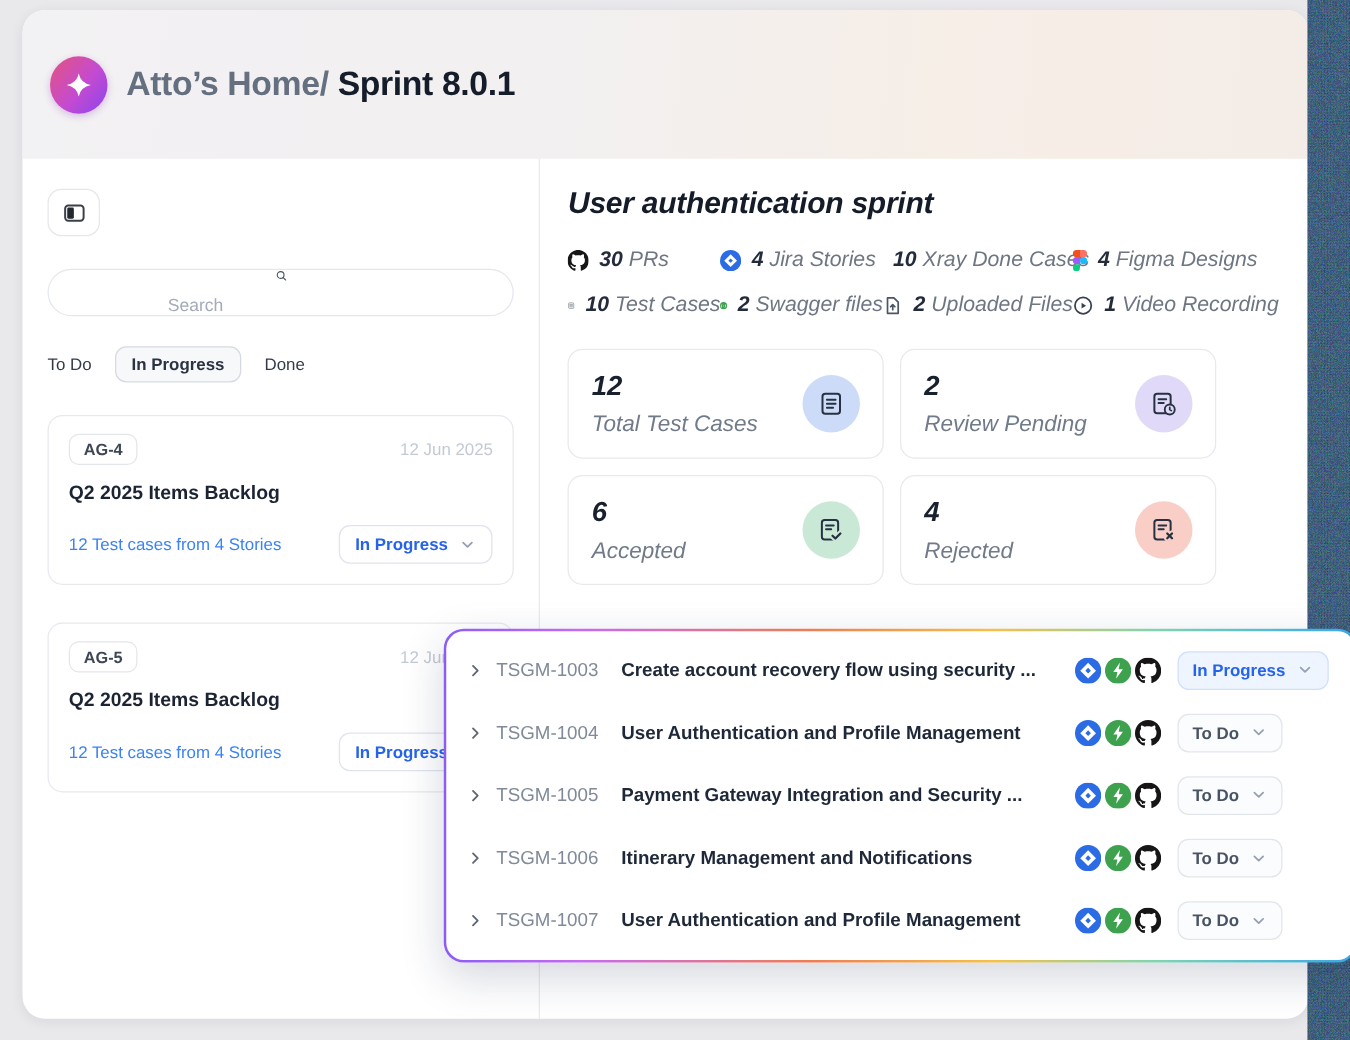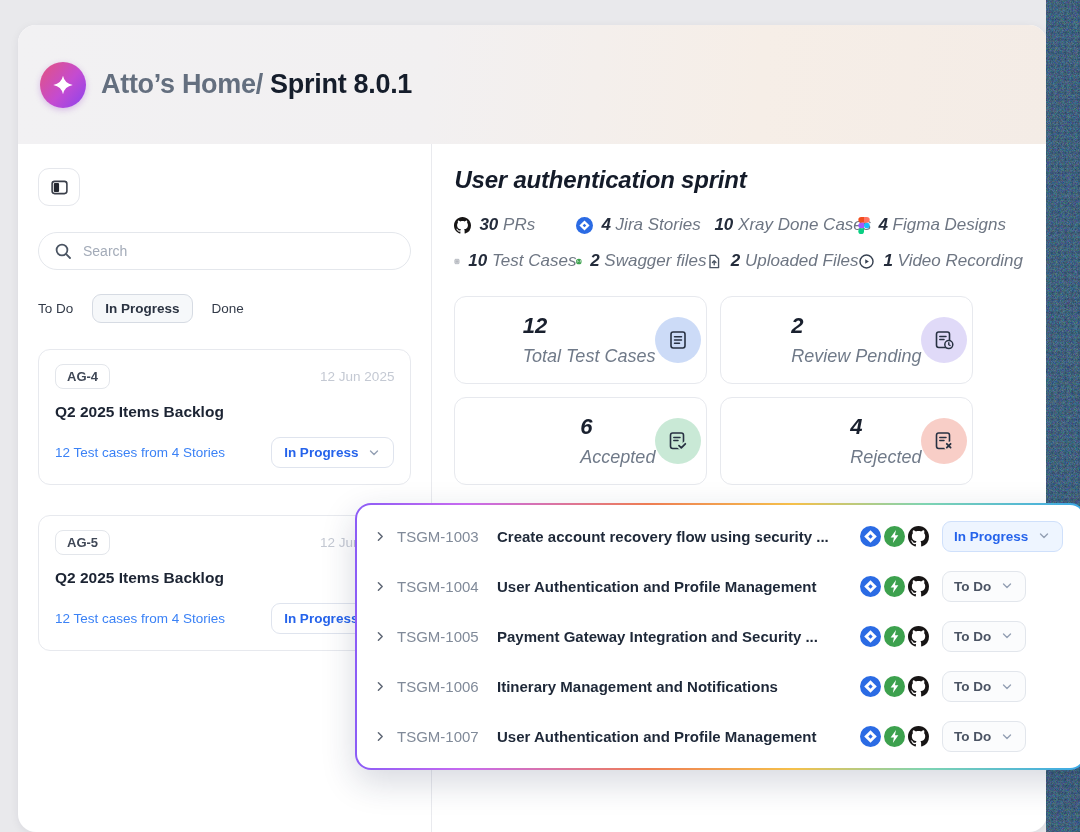--- a/index.html
+++ b/index.html
@@ -7,21 +7,21 @@
   body {
     position:relative; overflow:hidden;
     background:#e9e9ec;
     font-family:"Liberation Sans", sans-serif;
     color:#1f2633;
   }
   svg { display:block; }
 
   
   .app {
-    position:absolute; left:18px; top:25px; width:1029px; height:807px;
+    position:absolute; left:18px; top:8px; width:1029px; height:807px;
     background:#fff; border-radius:18px; overflow:hidden; z-index:1;
     box-shadow:0 2px 10px rgba(25,30,50,.07);
   }
   .hdr {
     height:119px; display:flex; align-items:center; padding-left:22px;
     background:linear-gradient(95deg,#f2f1f3 0%,#f2f0f1 40%,#f6eee7 72%,#f4ece6 100%);
   }
   .logo {
     width:46px; height:46px; border-radius:50%;
     background:linear-gradient(130deg,#e4537e 0%,#c44bd1 55%,#8a43ee 100%);
@@ -36,21 +36,21 @@
   .sidebar { width:442px; border-right:1px solid #e9eaee; padding:24px 20px 0 20px; }
   .main { flex:1; padding:22px 24px 0 22px;font-style:italic; }
 
   
   .segrow { display:flex; justify-content:space-between; align-items:center; }
   .seg { background:#f2f4f7; border-radius:11px; padding:4px; display:flex; gap:2px; }
   .seg-item { padding:7px 14px; font-size:14px; font-weight:700; color:#2b3342; border-radius:8px; border:1px solid transparent; cursor:pointer; white-space:nowrap; }
   .seg-item.active { background:#fff; border:1px solid #e1e5ea; box-shadow:0 1px 2px rgba(16,24,40,.08); }
   .panel-btn { width:42px; height:38px; border:1px solid #e5e7ec; border-radius:11px; background:#fff; display:flex; align-items:center; justify-content:center; cursor:pointer; }
 
-  .search { margin-top:26px; height:38px; border:1px solid #e4e7ec; border-radius:19px; display:flex; align-items:center; padding:0 15px; gap:11px; background:#fff; }
+  .search { margin-top:26px; height:38px; border:1px solid #e4e7ec; border-radius:19px; display:flex; align-items:center; padding:0 15px; gap:11px; background:#fff;flex-direction:column; }
   .search input { border:none; outline:none; font-size:14px; flex:1; background:transparent; color:#333; font-family:inherit; }
   .search input::placeholder { color:#a3abb8; }
 
   .filters { margin-top:24px; display:flex; align-items:center; gap:19px; font-size:13.5px; color:#333b49; }
   .filter-chip { cursor:pointer; }
   .filter-chip.active { border:1px solid #d6dbe3; background:#f6f8fa; padding:6px 12px; border-radius:9px; font-weight:700; color:#2b3342; }
 
   .agcard { margin-top:26px; border:1px solid #e7e9ee; border-radius:12px; padding:14px 16px 16px; background:#fff; }
   .agcard + .agcard { margin-top:30px; }
   .ag-top { display:flex; justify-content:space-between; align-items:center; }
@@ -61,21 +61,21 @@
   .agsub { font-size:13.5px; color:#3b82f6; }
   .status-dd { display:inline-flex; align-items:center; gap:9px; border:1px solid #dfe4ee; border-radius:9px; padding:7px 12px; font-size:13.5px; font-weight:700; color:#2563eb; background:#fff; cursor:pointer; white-space:nowrap; }
 
   
   .mtitle { font-size:24px; font-weight:700; color:#141b29; letter-spacing:-.2px; }
   .stats { margin-top:21px; display:grid; grid-template-columns:122px 130px 152px auto; row-gap:16px; }
   .stat { display:flex; align-items:center; gap:8px; font-size:17px; color:#6e7683; white-space:nowrap; }
   .stat b { color:#242c3b; font-weight:700; }
 
   .sumgrid { margin-top:25px; display:grid; grid-template-columns:1fr 1fr; gap:13px; width:519px; }
-  .sumcard { border:1px solid #e7e9ee; border-radius:12px; padding:14px 5px; height:88px; display:flex; justify-content:flex-end; align-items:center; background:#fff; }
+  .sumcard { border:1px solid #e7e9ee; border-radius:12px; padding:14px 18px; height:88px; display:flex; justify-content:space-between; align-items:center; background:#fff; }
   .sumnum { font-size:22px; font-weight:700; color:#19202e; }
   .sumlab { font-size:18px; color:#707a89; margin-top:7px; }
   .sumicon { width:46px; height:46px; border-radius:50%; display:flex; align-items:center; justify-content:center; }
   .tint-blue  { background:#ccdbf7; --tint:#ccdbf7; }
   .tint-lav   { background:#e0daf8; --tint:#e0daf8; }
   .tint-green { background:#c9e9d6; --tint:#c9e9d6; }
   .tint-red   { background:#f8cec7; --tint:#f8cec7; }
 
   
   .overlay {

